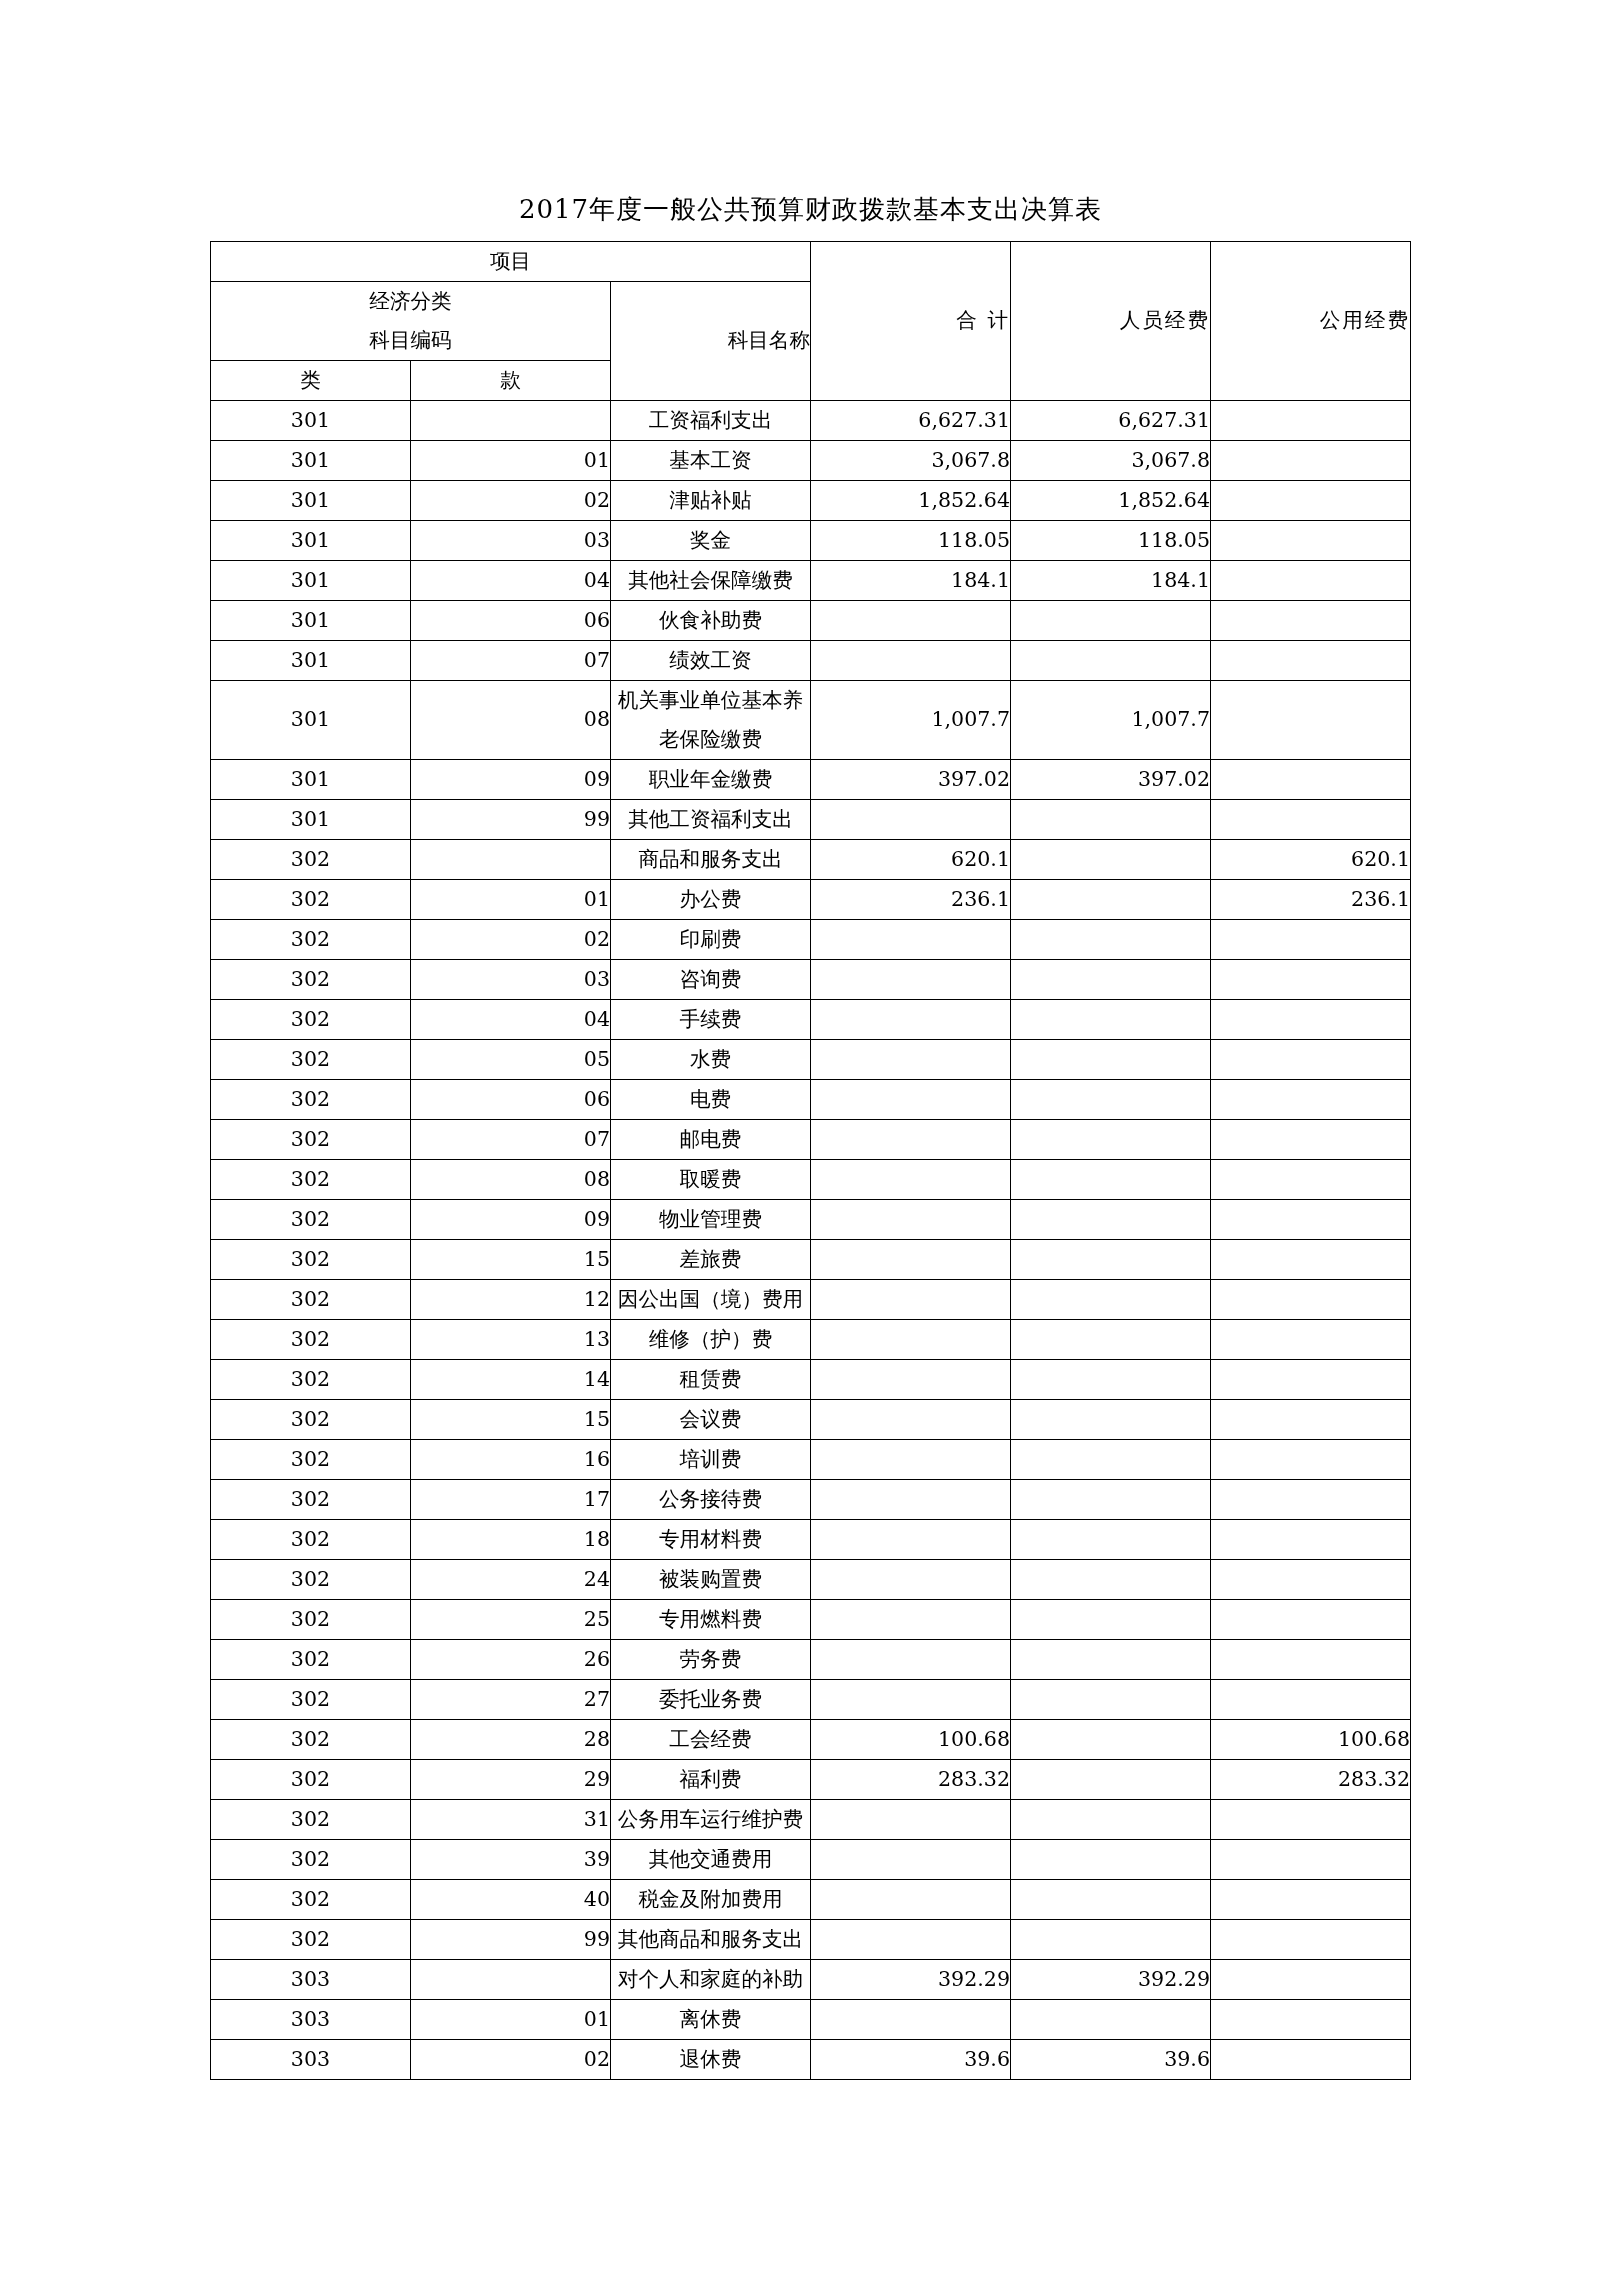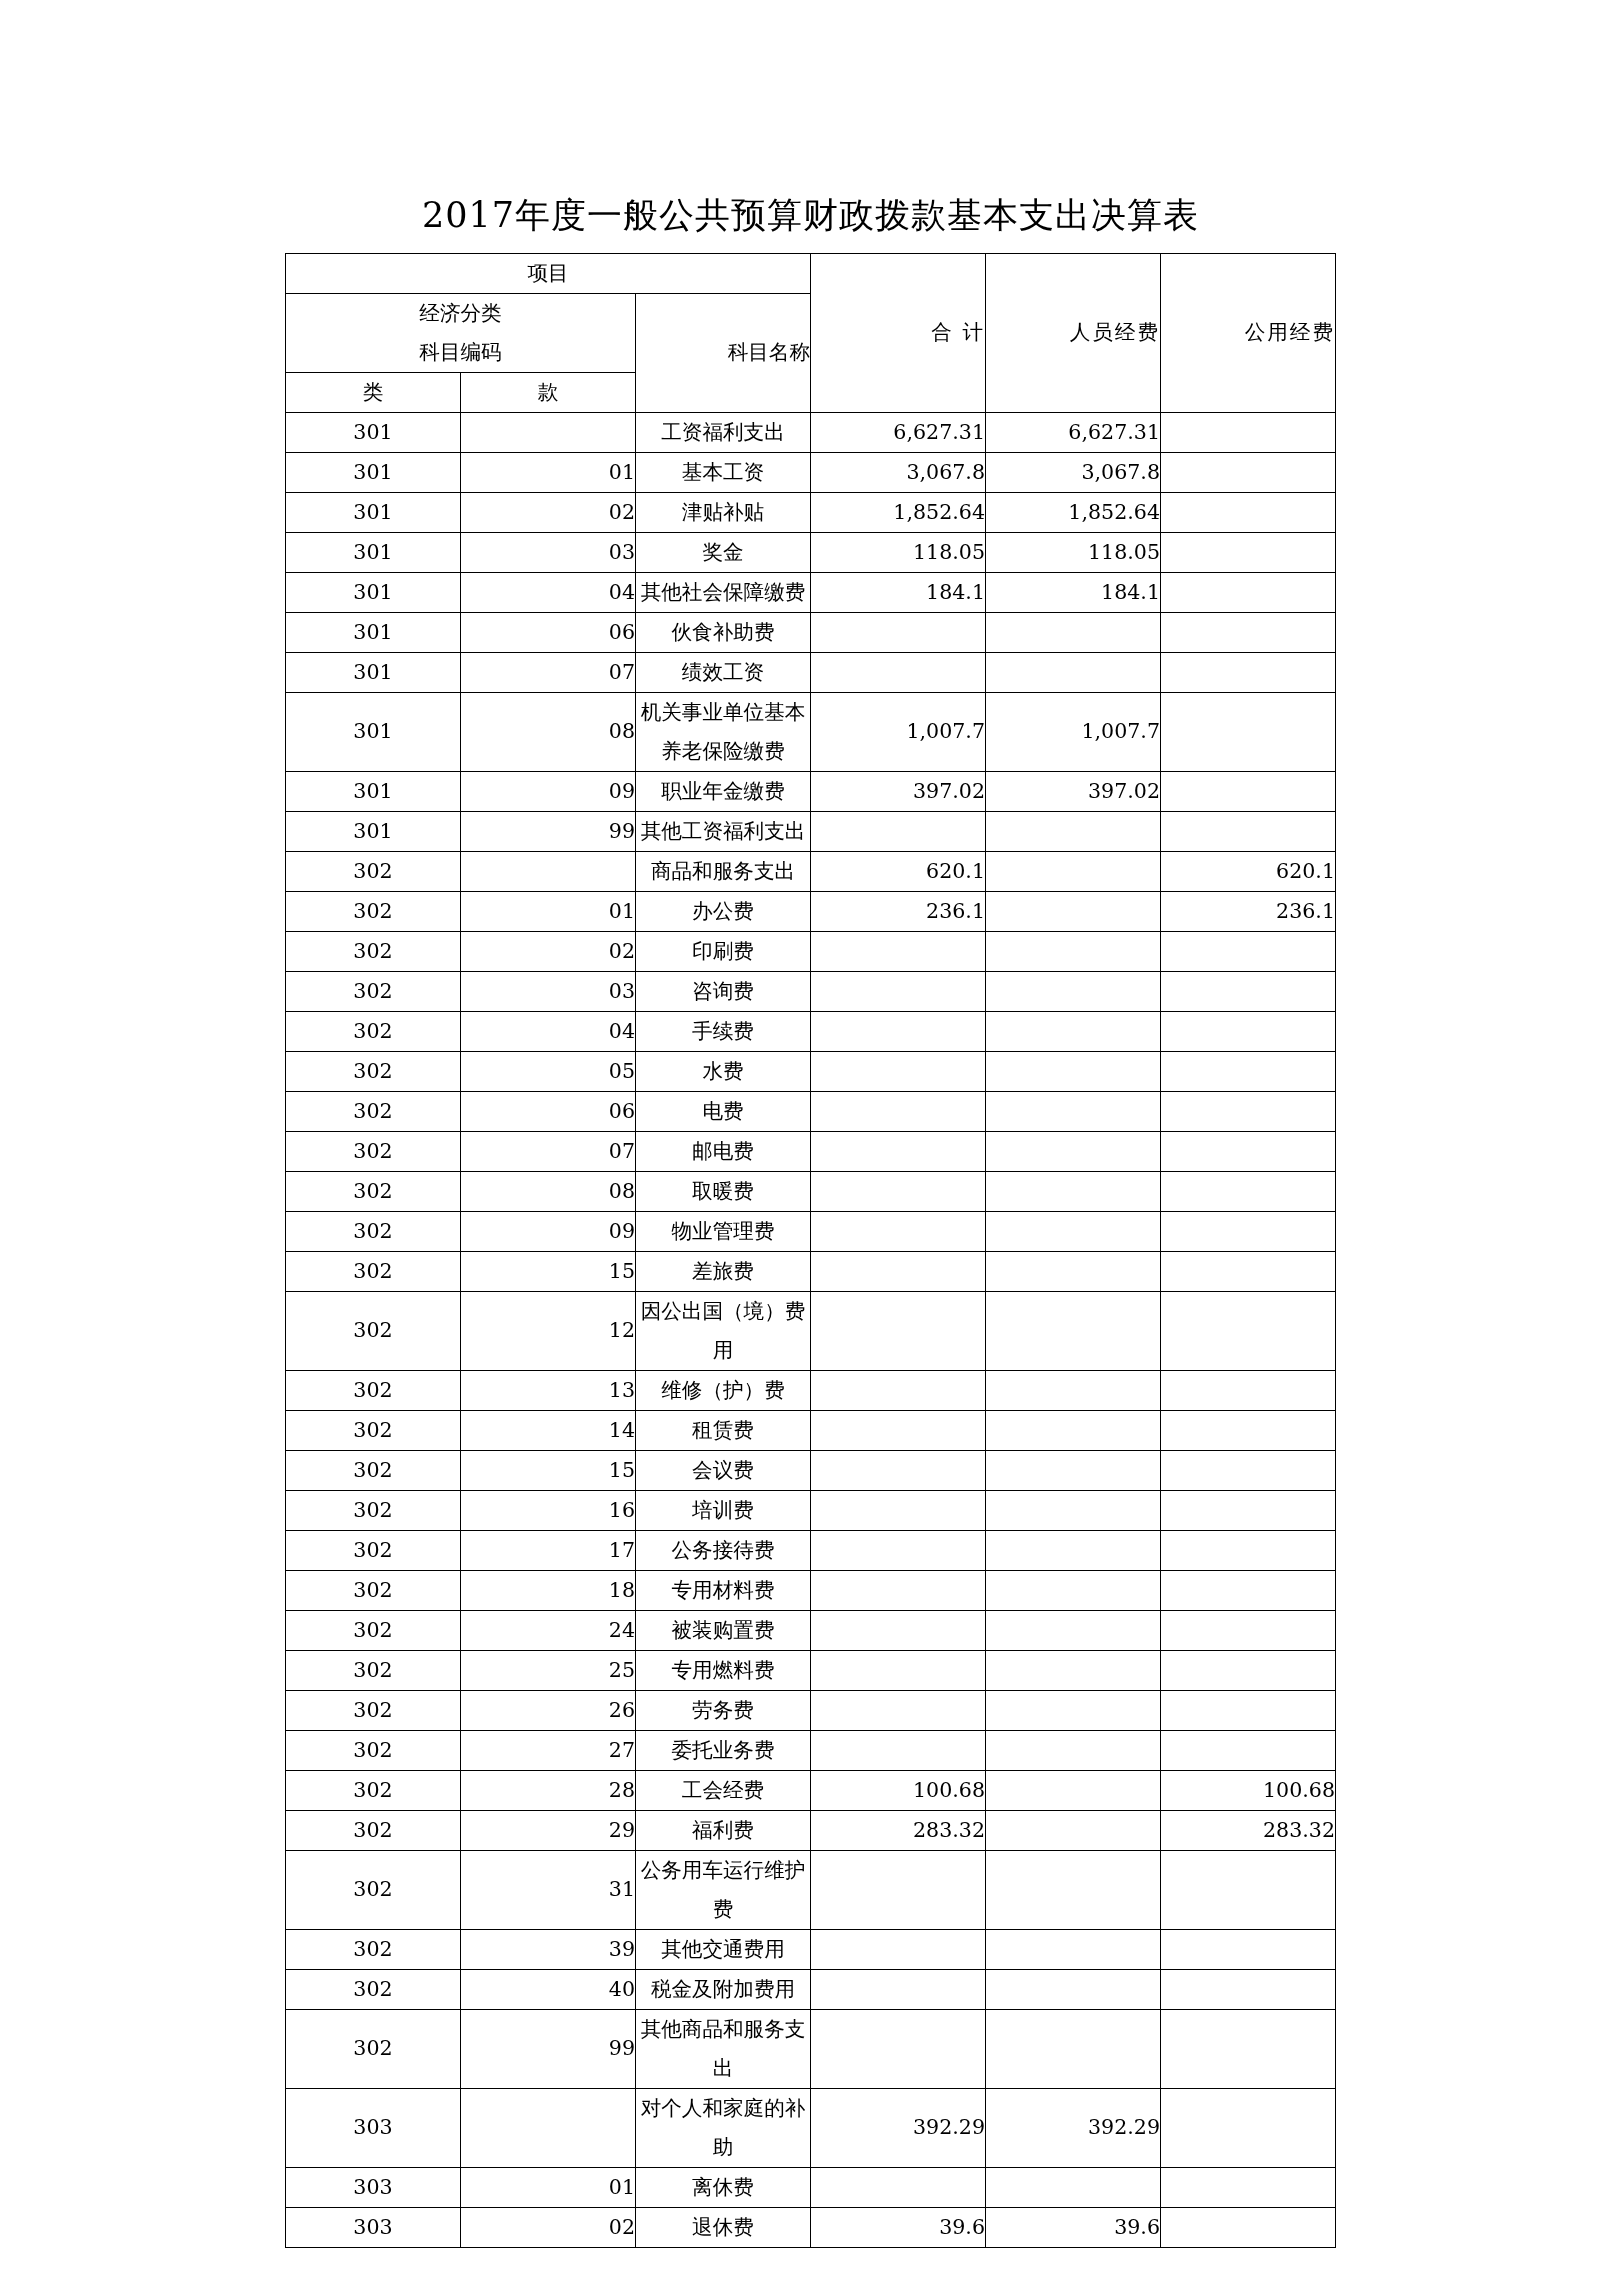--- a/index.html
+++ b/index.html
@@ -16,37 +16,37 @@
   }
   .page {
     width: 1621px;
     height: 2293px;
     box-sizing: border-box;
     padding: 0;
     position: relative;
   }
   .doc-title {
     text-align: center;
-    font-size: 35px;
+    font-size: 26px;
     letter-spacing: 1px;
     margin-top: 192px;
     font-family: "DejaVu Serif", "Liberation Serif", serif;
     font-weight: 500;
   }
   .unit-line {
     text-align: right;
     font-size: 22.5px;
     margin-top: 21.6px;
     padding-right: 237px;
     letter-spacing: 1px;
   }
   table.budget {
     border-collapse: collapse;
     margin: 13.7px auto 0 auto;
-    width: 1051px;
+    width: 1201px;
     table-layout: fixed;
     border-radius: 26px;
   }
   table.budget td, table.budget th {
     border: 1px solid #000000;
     font-size: 20.6px;
     font-weight: normal;
     padding: 0;
     height: 39px;
     line-height: 39px;

